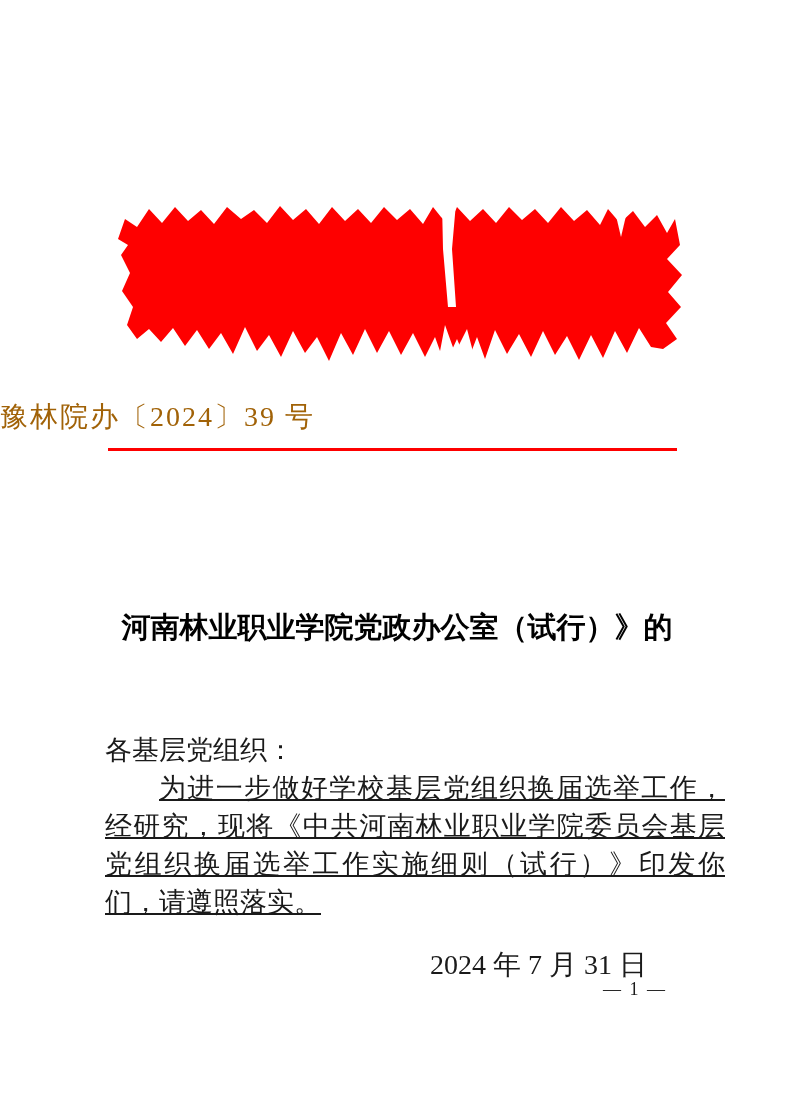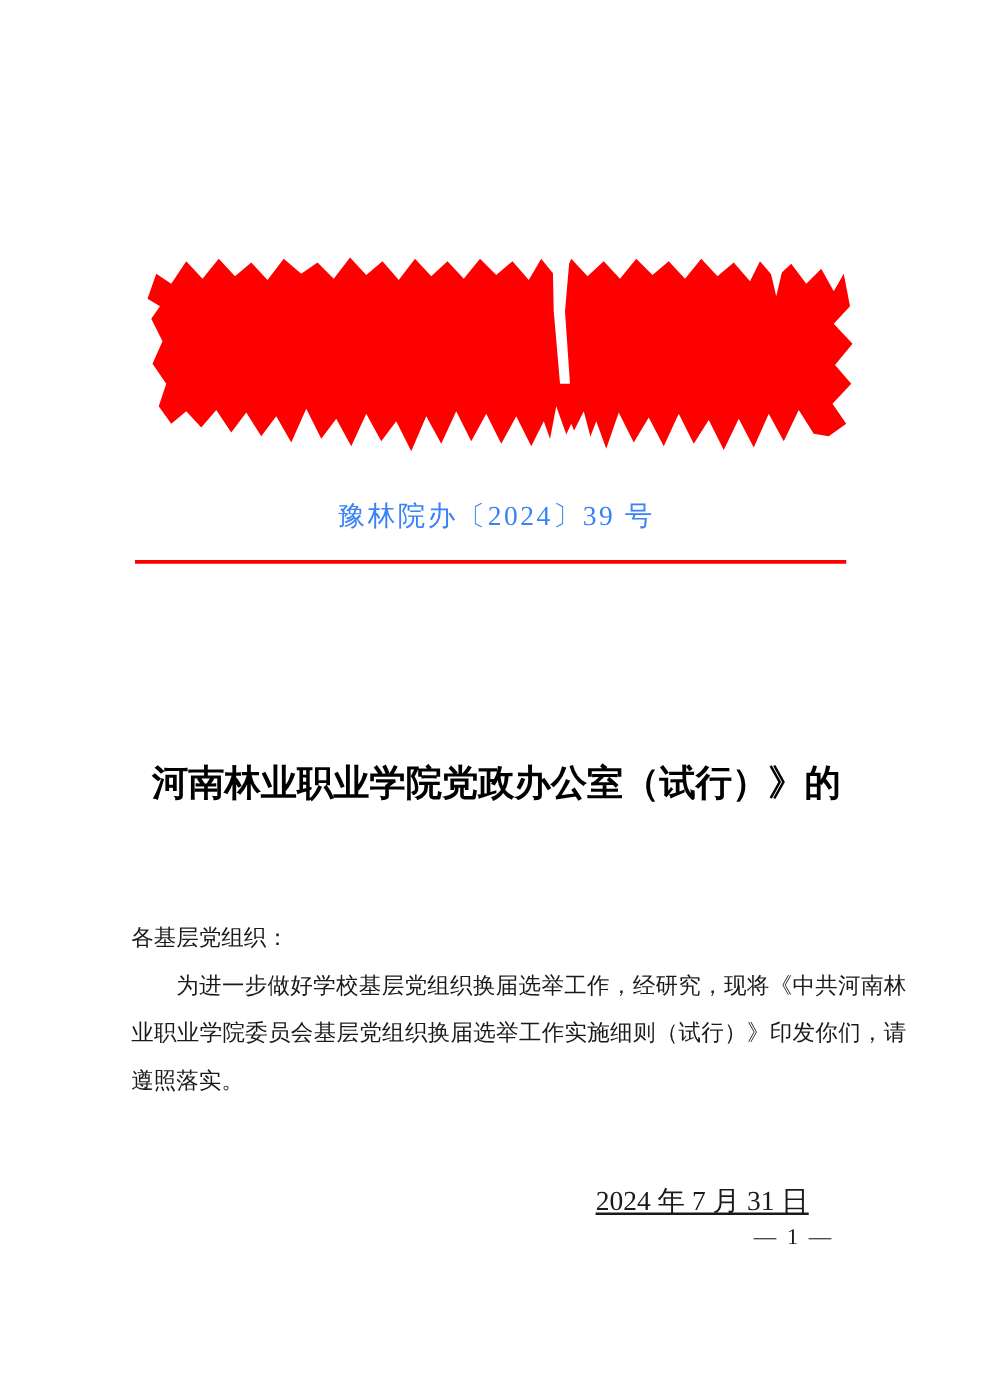--- a/index.html
+++ b/index.html
@@ -21,24 +21,24 @@
     left: 115px;
     top: 197px;
     width: 570px;
     height: 170px;
   }
   .doc-number {
     position: absolute;
     top: 398px;
     left: 0;
     width: 100%;
-    text-align: center;
-    font-size: 22px;
+    text-align: left;
+    font-size: 28px;
     letter-spacing: 2px;
-    color: #3b82f6;
+    color: #a16207;
     white-space: pre;
   }
   .red-line {
     position: absolute;
     left: 108px;
     top: 448px;
     width: 569px;
     height: 3px;
     background: #fe0000;
   }
@@ -52,39 +52,39 @@
     font-size: 29px;
     line-height: 44px;
     color: #000000;
     white-space: pre;
   }
   .body-block {
     position: absolute;
     left: 105px;
     top: 731px;
     width: 620px;
-    font-size: 18px;
+    font-size: 27px;
     line-height: 38px;
     text-align: justify;
     color: #1a1a1a;
   }
   .body-block p {
     margin: 0;
   }
   .paragraph {
     text-indent: 2em;
+    text-decoration: underline;
   }
   .doc-date {
     position: absolute;
     top: 946px;
     right: 147px;
-    font-size: 22px;
+    font-size: 28px;
     color: #1a1a1a;
     white-space: pre;
-    text-decoration: underline;
   }
   .page-number {
     position: absolute;
     top: 979px;
     right: 127px;
     font-size: 18px;
     letter-spacing: 2px;
     color: #1a1a1a;
     white-space: pre;
   }

